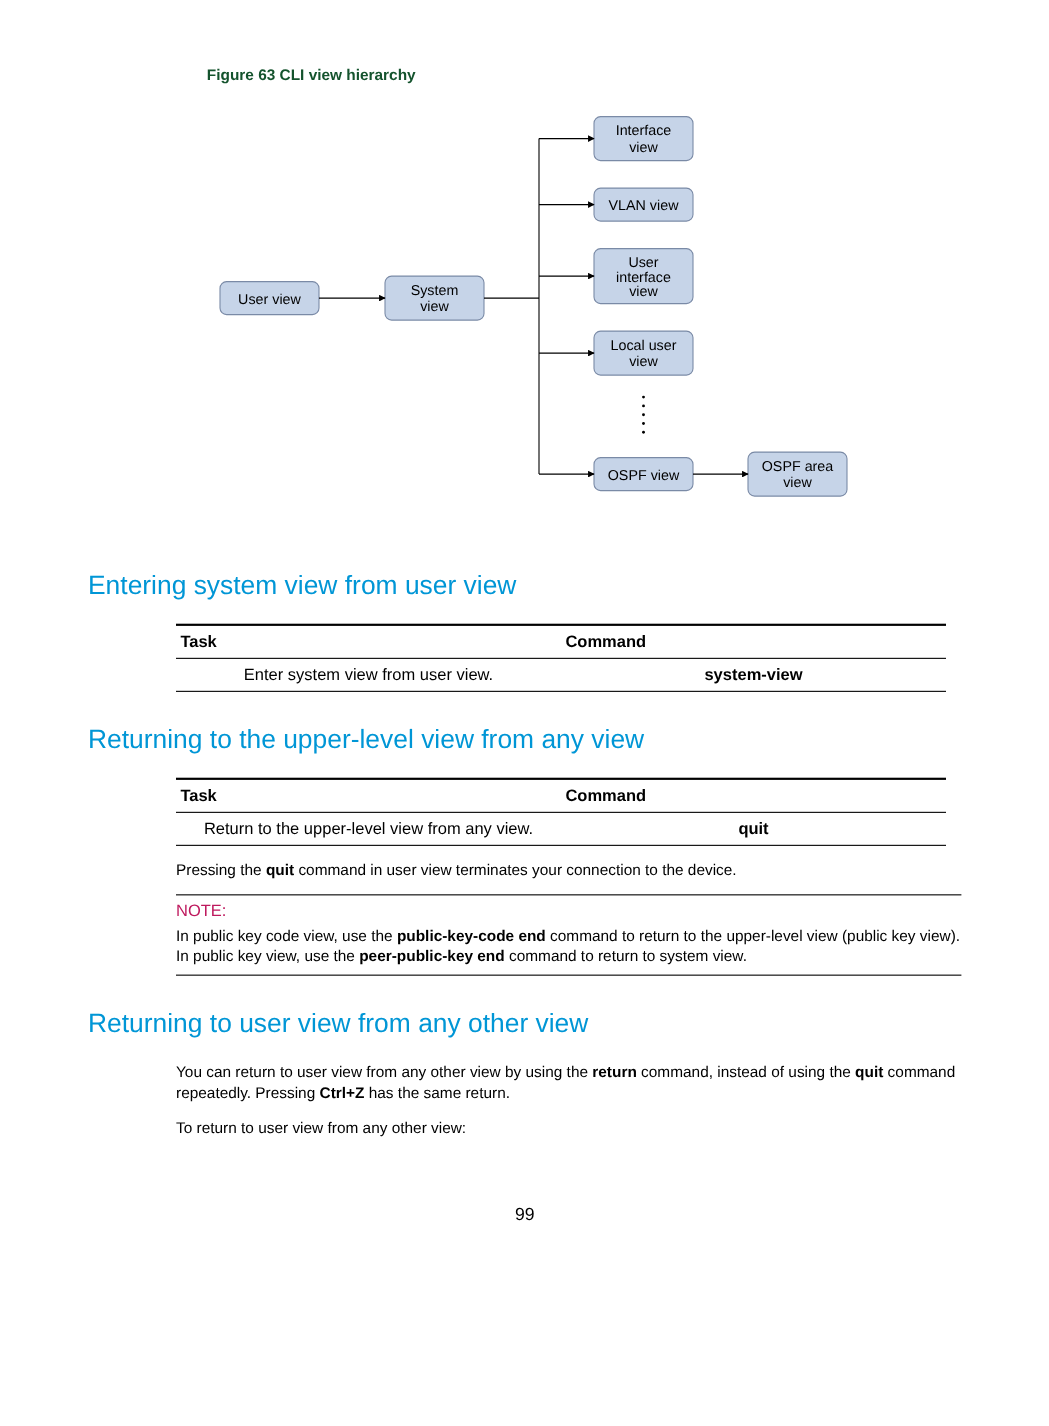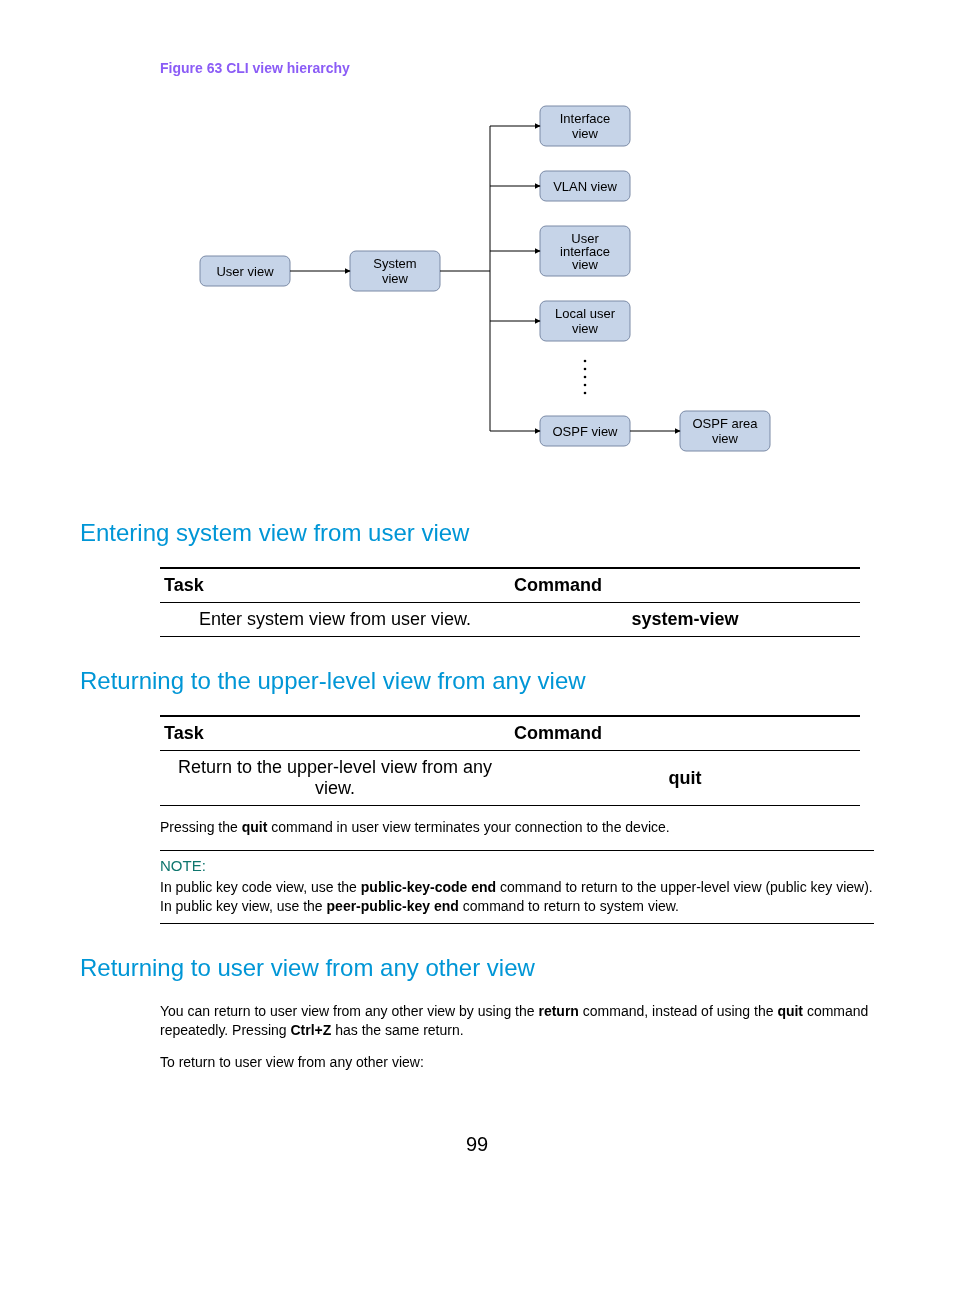--- a/index.html
+++ b/index.html
@@ -5,42 +5,42 @@
   body {
     font-family: Arial, Helvetica, sans-serif;
     margin: 0;
     padding: 60px 80px;
     width: 954px;
     box-sizing: border-box;
     font-size: 14px;
     color: #000;
   }
   .figure-caption {
-    color: #8b5cf6;
+    color: #14532d;
     font-weight: bold;
     font-size: 14px;
-    margin-left: 80px;
+    margin-left: 108px;
     margin-bottom: 20px;
   }
   .diagram {
     margin-left: 80px;
     margin-bottom: 40px;
   }
   h2 {
     color: #0096d6;
     font-weight: normal;
     font-size: 24px;
     margin-top: 30px;
     margin-bottom: 20px;
   }
   table.cmd {
     width: 700px;
     margin-left: 80px;
     border-collapse: collapse;
-    font-size: 18px;
+    font-size: 15px;
   }
   table.cmd th {
     text-align: left;
     border-top: 2px solid #000;
     border-bottom: 1px solid #000;
     padding: 6px 4px;
     font-weight: bold;
   }
   table.cmd td {
     padding: 6px 4px;
@@ -59,31 +59,31 @@
   }
   .notebox {
     margin-left: 80px;
     border-top: 1px solid #000;
     border-bottom: 1px solid #000;
     padding: 6px 0;
     margin-top: 12px;
     margin-bottom: 20px;
   }
   .notebox .note-label {
-    color: #0f766e;
+    color: #be185d;
     font-size: 15px;
     margin-bottom: 4px;
   }
   .notebox .note-text {
     line-height: 1.4;
   }
   .pagenum {
     text-align: center;
     margin-top: 60px;
-    font-size: 20px;
+    font-size: 16px;
   }
   .bold { font-weight: bold; }
 </style>
 </head>
 <body>
 
 <div class="figure-caption">Figure 63 CLI view hierarchy</div>
 
 <div class="diagram">
 <svg width="620" height="380" viewBox="0 0 620 380">

